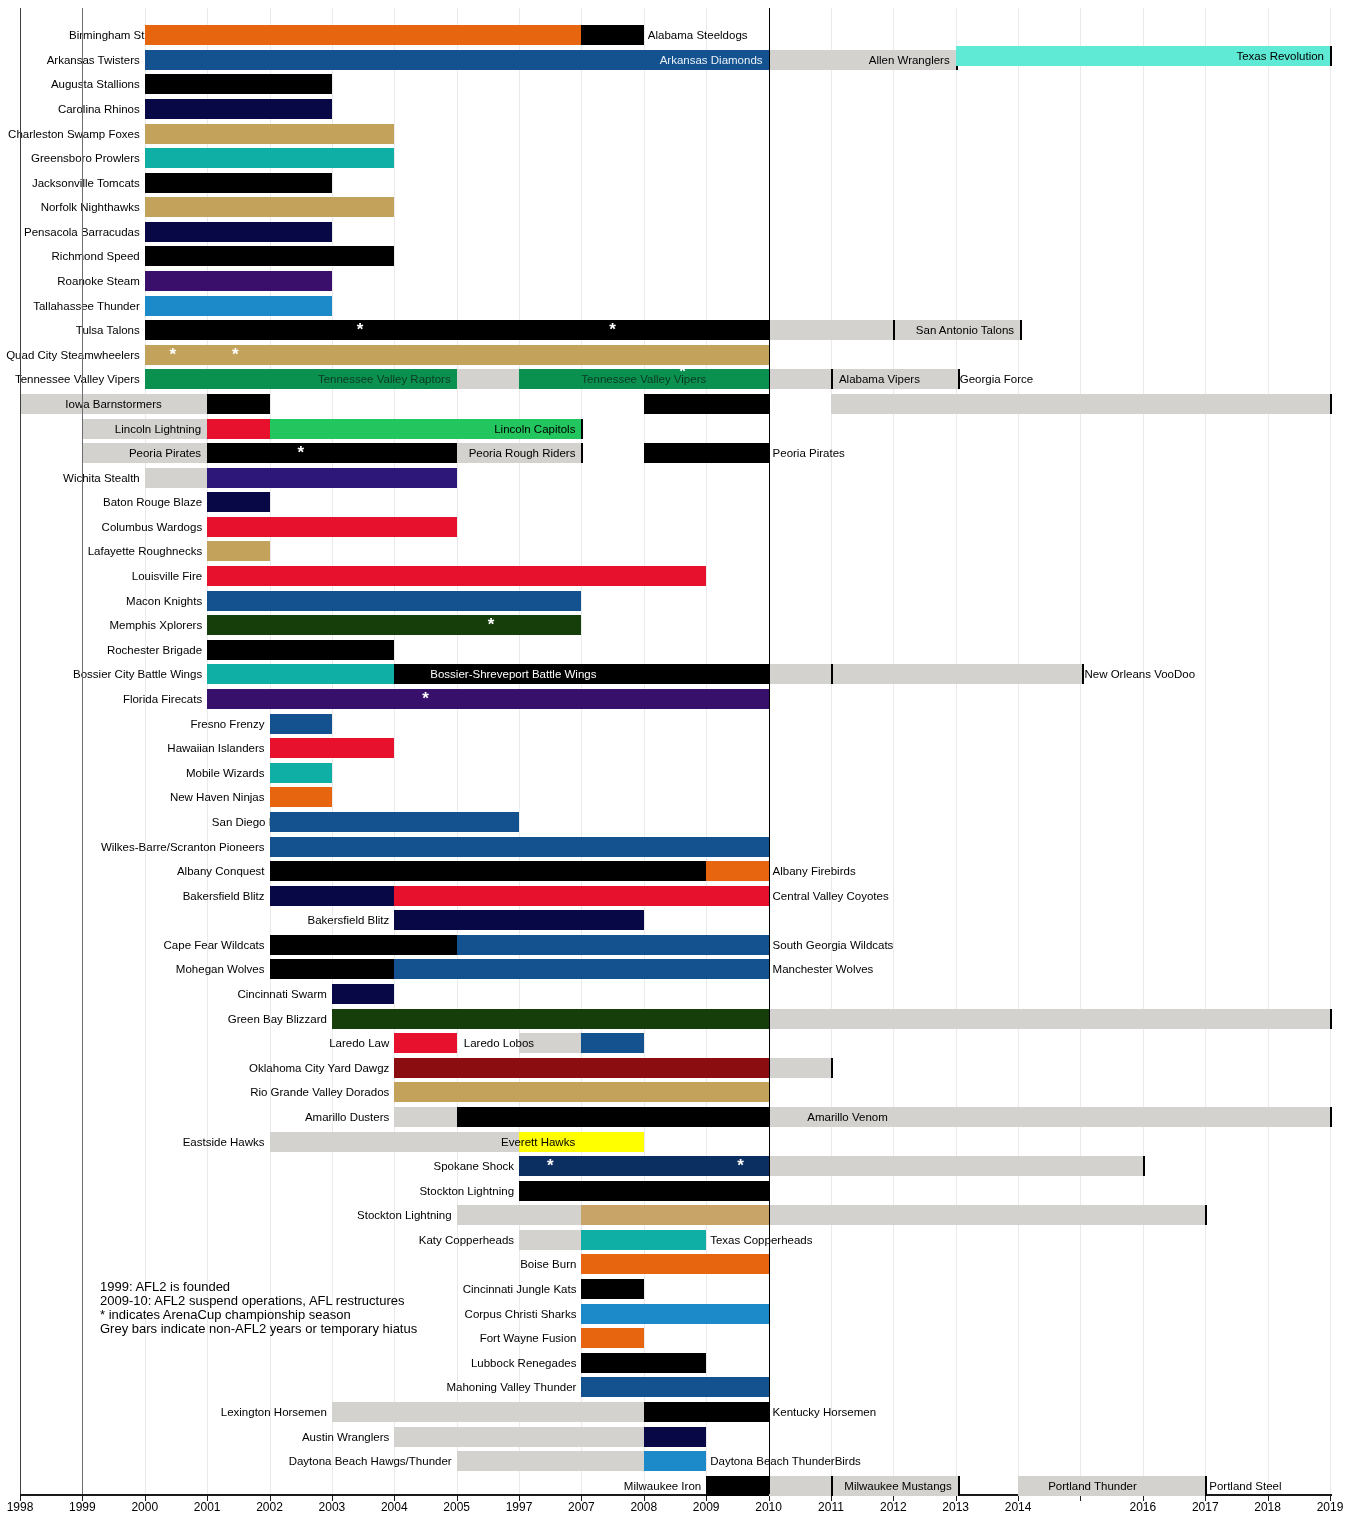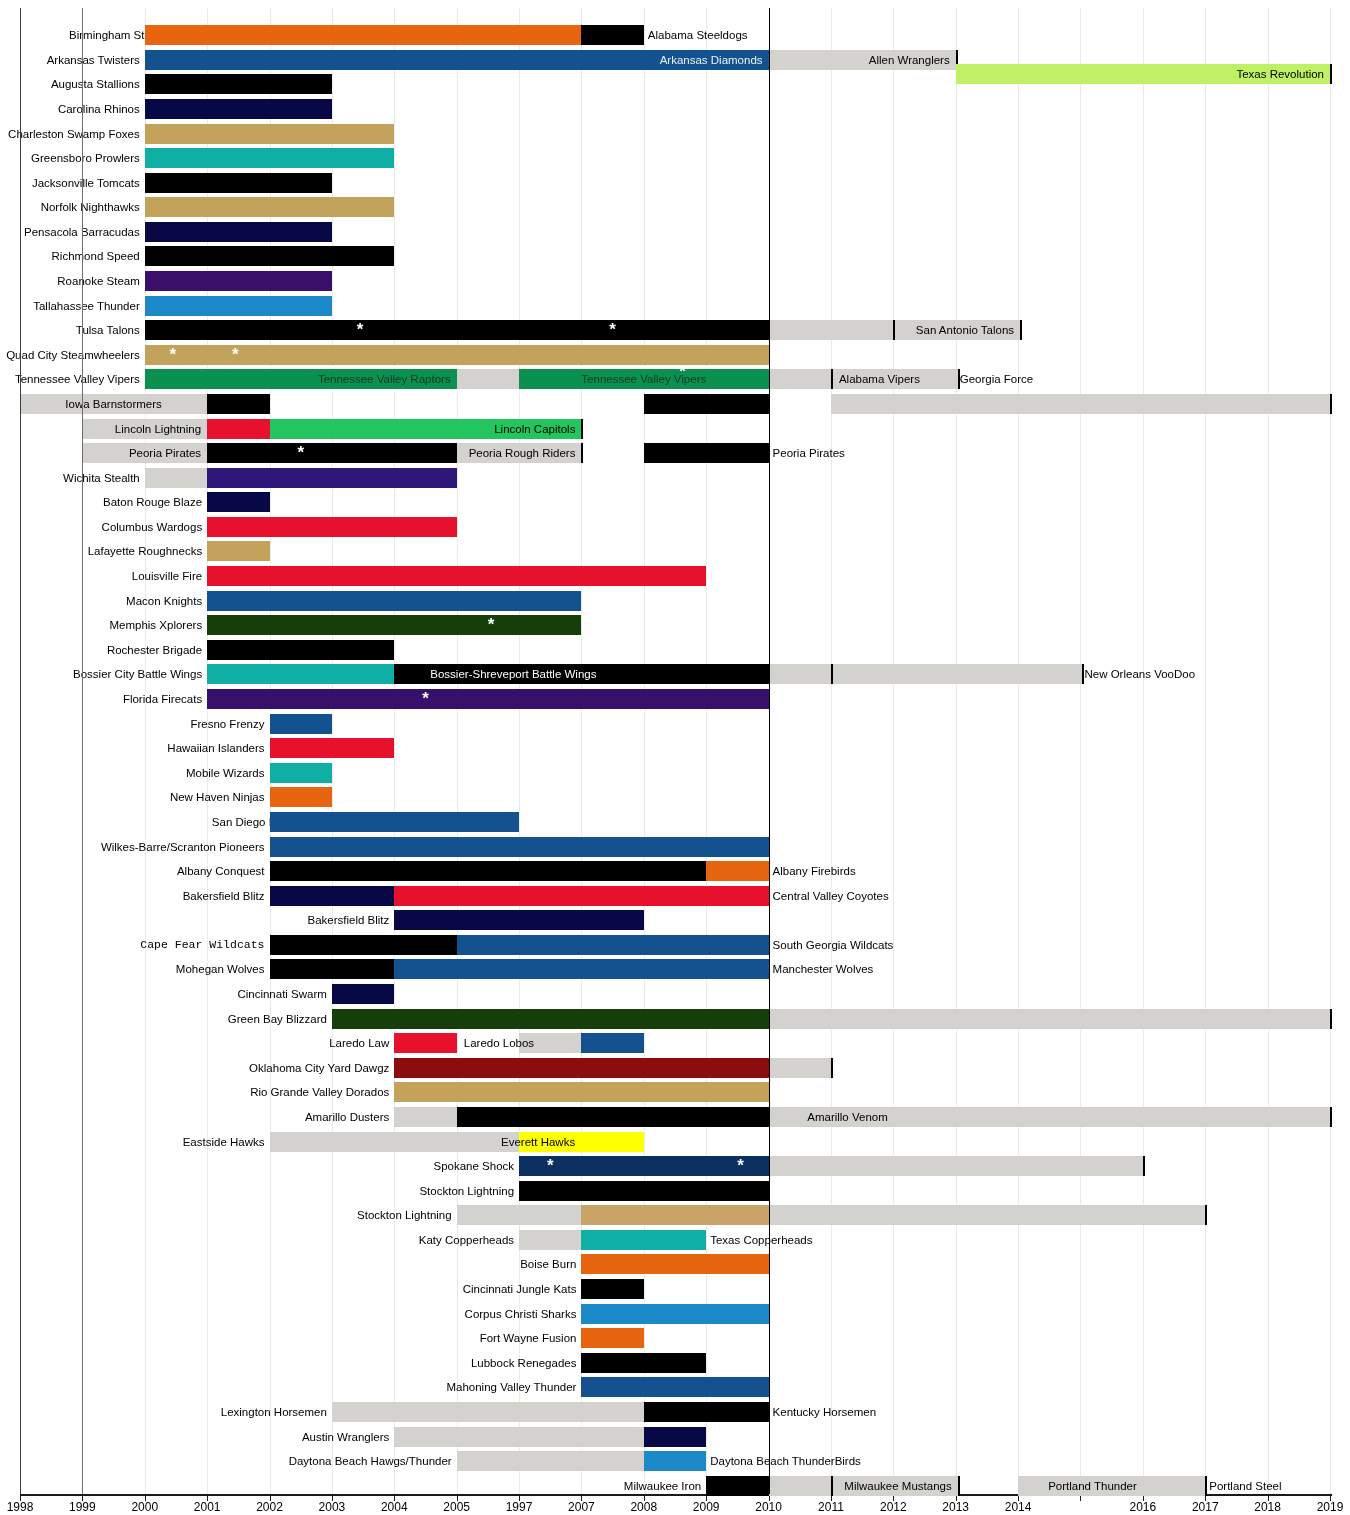--- a/index.html
+++ b/index.html
@@ -95,21 +95,21 @@
       <div class="bar" style="left: 581.429px; top: 25.2px; width: 62.381px; background: rgb(0, 0, 0); z-index: 2;"></div>
       <div class="after-label" style="left: 647.81px; top: 25.2px;">Alabama Steeldogs</div>
       <div class="row-label" style="left: 0px; top: 49.785px; width: 139.762px;">Arkansas Twisters</div>
       <div class="bar" style="left: 144.762px; top: 49.785px; width: 623.81px; background: rgb(20, 82, 143); z-index: 2;">
         <span class="seg-label" style="text-align: right; padding: 0px 6px; color: rgb(233, 241, 249);">Arkansas Diamonds</span>
       </div>
       <div class="bar" style="left: 768.572px; top: 49.785px; width: 62.381px; background: rgb(212, 210, 207); z-index: 2; border-right: 2px solid rgb(0, 0, 0);"></div>
       <div class="bar" style="left: 830.953px; top: 49.785px; width: 124.762px; background: rgb(212, 210, 207); z-index: 2; border-right: 2px solid rgb(0, 0, 0);">
         <span class="seg-label" style="text-align: right; padding: 0px 6px; color: rgb(0, 0, 0);">Allen Wranglers</span>
       </div>
-      <div class="bar" style="left: 955.715px; top: 64px; width: 374.286px; background: #bef264; z-index: 2; border-right: 2px solid rgb(0, 0, 0);">
+      <div class="bar" style="left: 955.715px; top: 46px; width: 374.286px; background: #5eead4; z-index: 2; border-right: 2px solid rgb(0, 0, 0);">
         <span class="seg-label" style="text-align: right; padding: 0px 6px; color: rgb(0, 0, 0);">Texas Revolution</span>
       </div>
       <div class="row-label" style="left: 0px; top: 74.37px; width: 139.762px;">Augusta Stallions</div>
       <div class="bar" style="left: 144.762px; top: 74.37px; width: 187.143px; background: rgb(0, 0, 0); z-index: 2;"></div>
       <div class="row-label" style="left: 0px; top: 98.955px; width: 139.762px;">Carolina Rhinos</div>
       <div class="bar" style="left: 144.762px; top: 98.955px; width: 187.143px; background: rgb(7, 8, 69); z-index: 2;"></div>
       <div class="row-label" style="left: 0px; top: 123.54px; width: 139.762px;">Charleston Swamp Foxes</div>
       <div class="bar" style="left: 144.762px; top: 123.54px; width: 249.524px; background: rgb(195, 163, 92); z-index: 2;"></div>
       <div class="row-label" style="left: 0px; top: 148.125px; width: 139.762px;">Greensboro Prowlers</div>
       <div class="bar" style="left: 144.762px; top: 148.125px; width: 249.524px; background: rgb(15, 175, 165); z-index: 2;"></div>
@@ -218,21 +218,21 @@
       <div class="row-label" style="left: 0px; top: 861.09px; width: 264.524px;">Albany Conquest</div>
       <div class="bar" style="left: 269.524px; top: 861.09px; width: 436.667px; background: rgb(0, 0, 0); z-index: 2;"></div>
       <div class="bar" style="left: 706.191px; top: 861.09px; width: 62.381px; background: rgb(232, 101, 15); z-index: 2;"></div>
       <div class="after-label" style="left: 772.572px; top: 861.09px;">Albany Firebirds</div>
       <div class="row-label" style="left: 0px; top: 885.675px; width: 264.524px;">Bakersfield Blitz</div>
       <div class="bar" style="left: 269.524px; top: 885.675px; width: 124.762px; background: rgb(7, 8, 69); z-index: 2;"></div>
       <div class="bar" style="left: 394.286px; top: 885.675px; width: 374.286px; background: rgb(232, 17, 45); z-index: 2;"></div>
       <div class="after-label" style="left: 772.572px; top: 885.675px;">Central Valley Coyotes</div>
       <div class="row-label" style="left: 0px; top: 910.26px; width: 389.286px;">Bakersfield Blitz</div>
       <div class="bar" style="left: 394.286px; top: 910.26px; width: 249.524px; background: rgb(7, 8, 69); z-index: 2;"></div>
-      <div class="row-label" style="left: 0px; top: 934.845px; width: 264.524px; font-family: Liberation Mono, monospace;">Cape Fear Wildcats</div>
+      <div class="row-label" style="left: 0px; top: 934.845px; width: 264.524px;">Cape Fear Wildcats</div>
       <div class="bar" style="left: 269.524px; top: 934.845px; width: 187.143px; background: rgb(0, 0, 0); z-index: 2;"></div>
       <div class="bar" style="left: 456.667px; top: 934.845px; width: 311.905px; background: rgb(20, 82, 143); z-index: 2;"></div>
       <div class="after-label" style="left: 772.572px; top: 934.845px;">South Georgia Wildcats</div>
       <div class="row-label" style="left: 0px; top: 959.43px; width: 264.524px;">Mohegan Wolves</div>
       <div class="bar" style="left: 269.524px; top: 959.43px; width: 124.762px; background: rgb(0, 0, 0); z-index: 2;"></div>
       <div class="bar" style="left: 394.286px; top: 959.43px; width: 374.286px; background: rgb(20, 82, 143); z-index: 2;"></div>
       <div class="after-label" style="left: 772.572px; top: 959.43px;">Manchester Wolves</div>
       <div class="row-label" style="left: 0px; top: 984.015px; width: 326.905px;">Cincinnati Swarm</div>
       <div class="bar" style="left: 331.905px; top: 984.015px; width: 62.381px; background: rgb(7, 8, 69); z-index: 2;"></div>
       <div class="row-label" style="left: 0px; top: 1008.6px; width: 326.905px;">Green Bay Blizzard</div>
@@ -302,13 +302,19 @@
       <div class="bar" style="left: 830.953px; top: 1475.71px; width: 124.762px; background: rgb(212, 210, 207); z-index: 2; border-left: 2px solid rgb(0, 0, 0); border-right: 2px solid rgb(0, 0, 0);">
         <span class="seg-label" style="text-align: right; padding: 0px 6px; color: rgb(0, 0, 0);">Milwaukee Mustangs</span>
       </div>
       <div class="bar" style="left: 1018.1px; top: 1475.71px; width: 124.762px; background: rgb(212, 210, 207); z-index: 2; border-right: 2px solid rgb(0, 0, 0);">
         <span class="seg-label" style="text-align: right; padding: 0px 6px; color: rgb(0, 0, 0);">Portland Thunder</span>
       </div>
       <div class="bar" style="left: 1142.86px; top: 1475.71px; width: 62.381px; background: rgb(212, 210, 207); z-index: 2; border-right: 2px solid rgb(0, 0, 0);"></div>
       <div class="after-label" style="left: 1209.24px; top: 1475.71px;">Portland Steel</div>
     </div>
   <div id="axis-line"></div>
+  <div id="legend">
+    <div>1999: AFL2 is founded</div>
+    <div>2009-10: AFL2 suspend operations, AFL restructures</div>
+    <div>* indicates ArenaCup championship season</div>
+    <div>Grey bars indicate non-AFL2 years or temporary hiatus</div>
+  </div>
 </div>
 
 </body></html>

